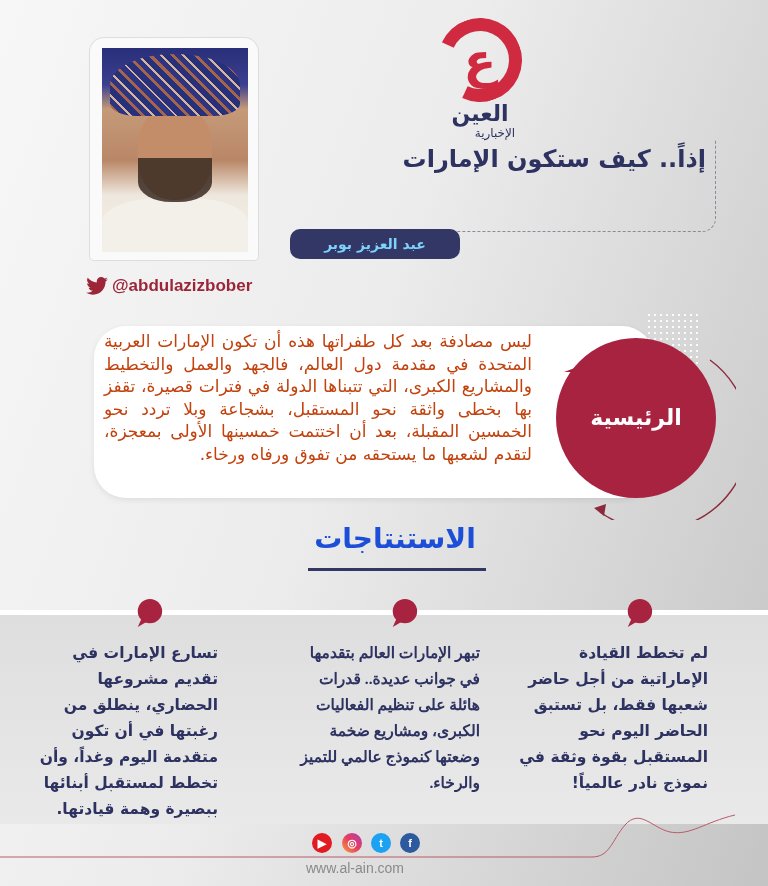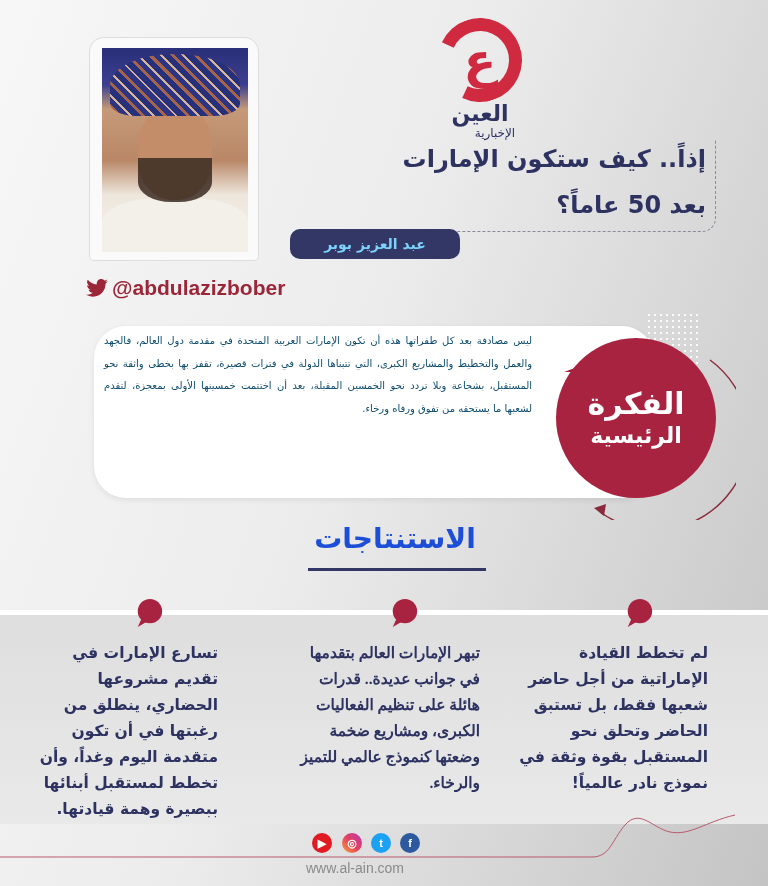--- a/index.html
+++ b/index.html
@@ -76,36 +76,36 @@
       background: #3a2a22; border-radius: 0 0 45% 45%; opacity: 0.85;
     }
     .photo-robe {
       position: absolute; left: 0; top: 150px; width: 146px; height: 60px;
       background: #f3efe9; border-radius: 40% 40% 0 0;
     }
 
     
     .handle { left: 86px; top: 276px; display: flex; align-items: center; gap: 4px; }
     .twitter-bird { width: 22px; height: 18px; }
-    .handle-text { font-size: 21px; font-weight: bold; color: #9c2538; font-family: "Liberation Sans", sans-serif; text-align: right; }
+    .handle-text { font-size: 17px; font-weight: bold; color: #9c2538; font-family: "Liberation Sans", sans-serif; text-align: right; }
 
     
     .dots {
       left: 646px; top: 312px; width: 56px; height: 54px;
       background-image: radial-gradient(#ffffff 1.2px, transparent 1.4px);
       background-size: 6px 6px; opacity: 0.9;
     }
     .idea-card {
       left: 94px; top: 326px; width: 560px; height: 172px;
       background: #fff; border-radius: 32px;
       box-shadow: 0 2px 6px rgba(0,0,0,0.08);
     }
     .idea-text {
       left: 104px; top: 330px; width: 428px; direction: rtl; text-align: justify;
-      font-size: 10px; line-height: 22.5px; color: #0c4a6e;
+      font-size: 17px; line-height: 22.5px; color: #c2410c;
       text-align-last: right;
     }
     .idea-pointer {
       left: 564px; top: 346px; width: 0; height: 0;
       border-top: 26px solid transparent; border-right: 70px solid #a61f3b;
       border-bottom: 0 solid transparent;
     }
     .idea-circle {
       left: 556px; top: 338px; width: 160px; height: 160px; border-radius: 50%;
       background: #a82340;
@@ -171,34 +171,32 @@
 <div class="abs logo">
   <div class="logo-ring"></div>
   <div class="logo-glyph">ع</div>
   <div class="logo-name">العين</div>
   <div class="logo-sub">الإخبارية</div>
 </div>
 
 <div class="abs title-box"></div>
 <div class="abs title">
   <div>إذاً.. كيف ستكون الإمارات</div>
-  <div>بعد 50 عاماً؟</div>
 </div>
 <div class="abs author-badge">عبد العزيز بوبر</div>
 
 <div class="abs dots"></div>
 <div class="abs idea-card"></div>
 <div class="abs idea-text">ليس مصادفة بعد كل طفراتها هذه أن تكون الإمارات العربية المتحدة في مقدمة دول العالم، فالجهد والعمل والتخطيط والمشاريع الكبرى، التي تتبناها الدولة في فترات قصيرة، تقفز بها بخطى واثقة نحو المستقبل، بشجاعة وبلا تردد نحو الخمسين المقبلة، بعد أن اختتمت خمسينها الأولى بمعجزة، لتقدم لشعبها ما يستحقه من تفوق ورفاه ورخاء.</div>
 <div class="abs idea-pointer"></div>
 <svg class="abs idea-arc" viewBox="0 0 176 180">
   <path d="M150 20 A86 86 0 0 1 40 172" fill="none" stroke="#8c2a3d" stroke-width="1.4"></path>
   <polygon points="34,168 46,164 44,176" fill="#8c2a3d"></polygon>
 </svg>
 <div class="abs idea-circle">
-  <div class="l1">الفكرة</div>
   <div class="l2">الرئيسية</div>
 </div>
 
 <div class="abs concl-title">الاستنتاجات</div>
 <div class="abs concl-underline"></div>
 
 <div class="abs panel"></div>
 <div class="abs panel-line"></div>
 
 <svg class="abs bubble" style="left:624px; top:598px;" viewBox="0 0 30 32">
@@ -207,21 +205,21 @@
 </svg>
 <svg class="abs bubble" style="left:389px; top:598px;" viewBox="0 0 30 32">
   <ellipse cx="16" cy="14" rx="13" ry="13" fill="#a82340"></ellipse>
   <path d="M7 22 L3 31 L13 25 Z" fill="#a82340"></path>
 </svg>
 <svg class="abs bubble" style="left:134px; top:598px;" viewBox="0 0 30 32">
   <ellipse cx="16" cy="14" rx="13" ry="13" fill="#a82340"></ellipse>
   <path d="M7 22 L3 31 L13 25 Z" fill="#a82340"></path>
 </svg>
 
-<div class="abs col" style="left:518px; top:640px; width:190px;">لم تخطط القيادة الإماراتية من أجل حاضر شعبها فقط، بل تستبق الحاضر وتحلق نحو المستقبل بقوة وثقة في نموذج نادر عالمياً!</div>
+<div class="abs col" style="left:518px; top:640px; width:190px;">لم تخطط القيادة الإماراتية من أجل حاضر شعبها فقط، بل تستبق الحاضر اليوم نحو المستقبل بقوة وثقة في نموذج نادر عالمياً!</div>
 <div class="abs col" style="left:290px; top:640px; width:190px;font-family:Liberation Serif, serif;">تبهر الإمارات العالم بتقدمها في جوانب عديدة.. قدرات هائلة على تنظيم الفعاليات الكبرى، ومشاريع ضخمة وضعتها كنموذج عالمي للتميز والرخاء.</div>
 <div class="abs col" style="left:30px; top:640px; width:188px;">تسارع الإمارات في تقديم مشروعها الحضاري، ينطلق من رغبتها في أن تكون متقدمة اليوم وغداً، وأن تخطط لمستقبل أبنائها ببصيرة وهمة قيادتها.</div>
 
 <svg class="abs footer-line" viewBox="0 0 768 60" preserveAspectRatio="none">
   <path d="M0 57 L592 57 C610 57 612 40 625 25 C640 8 652 28 670 32 C690 36 705 22 735 15" fill="none" stroke="#b85a6a" stroke-width="1"></path>
 </svg>
 
 <div class="abs social" style="left:312px; background:#e01b22;">
     <span>▶</span>
   </div>

